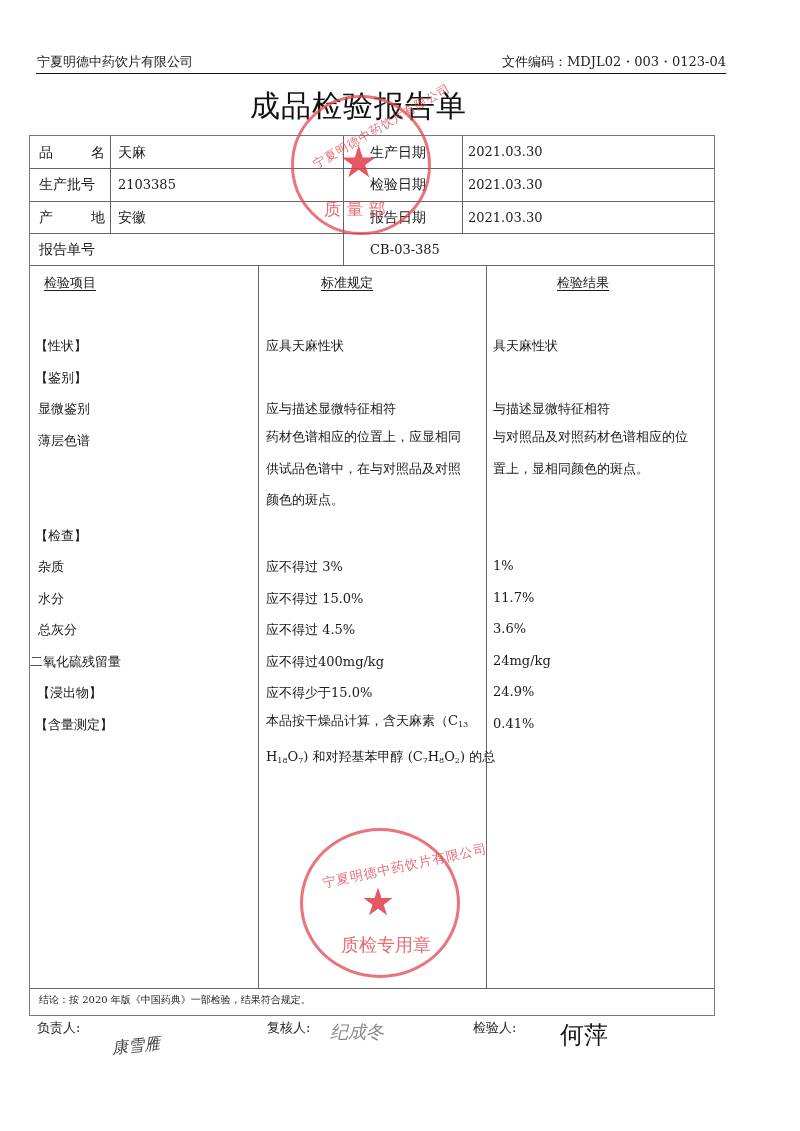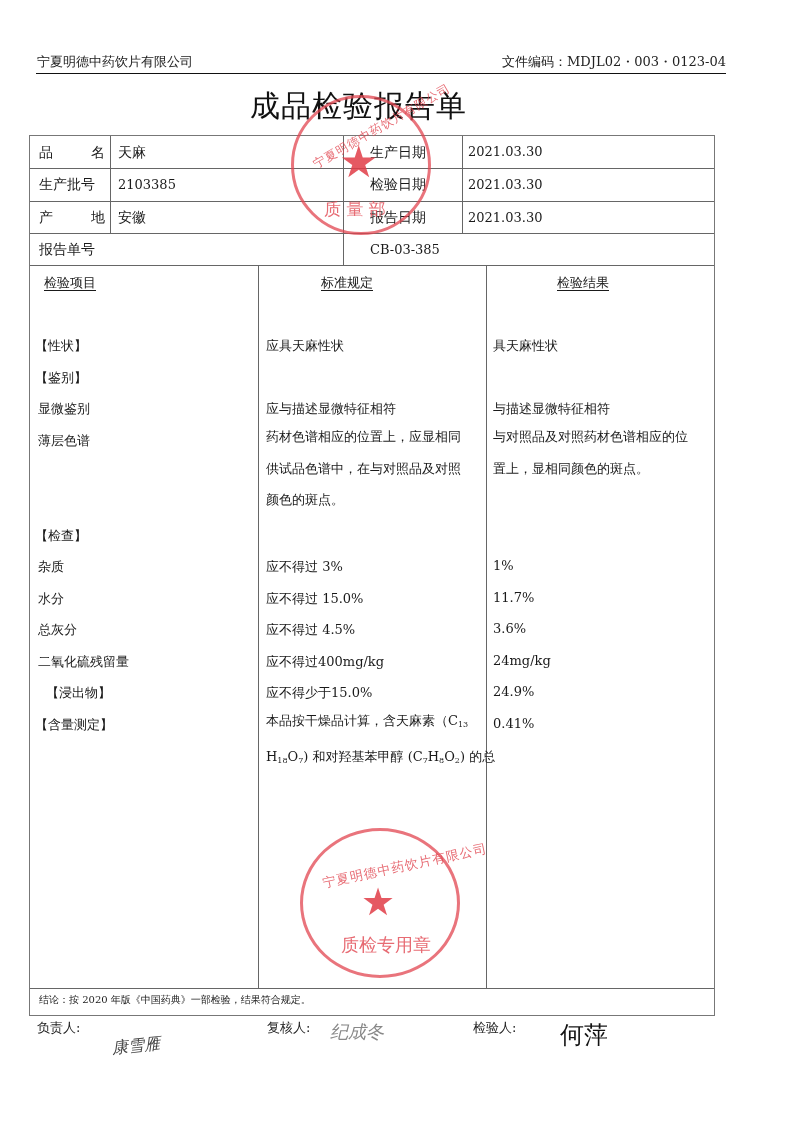--- a/index.html
+++ b/index.html
@@ -112,25 +112,25 @@
   <div class="item" style="left:463px; top:422px;">1%</div>
 
   <div class="item" style="left:8px; top:454px;">水分</div>
   <div class="item" style="left:236px; top:454px;">应不得过 15.0%</div>
   <div class="item" style="left:463px; top:454px;">11.7%</div>
 
   <div class="item" style="left:8px; top:485px;">总灰分</div>
   <div class="item" style="left:236px; top:485px;">应不得过 4.5%</div>
   <div class="item" style="left:463px; top:485px;">3.6%</div>
 
-  <div class="item" style="left:8px; top:517px;text-align:center;">二氧化硫残留量</div>
+  <div class="item" style="left:0; top:517px;text-align:center;">二氧化硫残留量</div>
   <div class="item" style="left:236px; top:517px;">应不得过400mg/kg</div>
   <div class="item" style="left:463px; top:517px;">24mg/kg</div>
 
-  <div class="item" style="left:16px; top:548px;">【浸出物】</div>
+  <div class="item" style="left:7px; top:548px;">【浸出物】</div>
   <div class="item" style="left:236px; top:548px;">应不得少于15.0%</div>
   <div class="item" style="left:463px; top:548px;">24.9%</div>
 
   <div class="item" style="left:5px; top:580px;">【含量测定】</div>
   <div class="multi" style="left:236px; top:569px;">
     <div><span>本品按干燥品计算，含天麻素（C</span><sub>13</sub></div>
     <div><span>H</span><sub>18</sub><span>O</span><sub>7</sub><span>) 和对羟基苯甲醇 (C</span><sub>7</sub><span>H</span><sub>8</sub><span>O</span><sub>2</sub><span>) 的总</span></div>
   </div>
   <div class="item" style="left:463px; top:580px;">0.41%</div>
 

